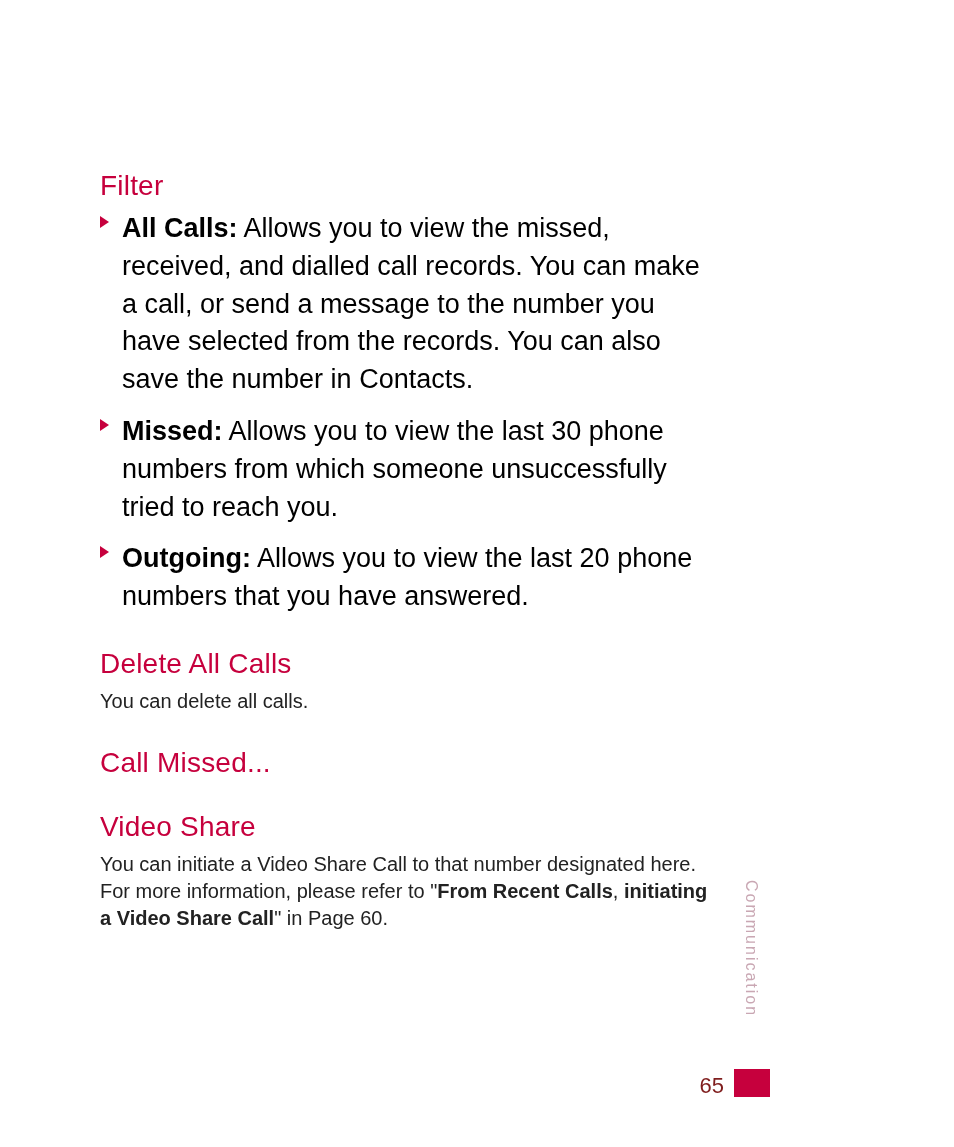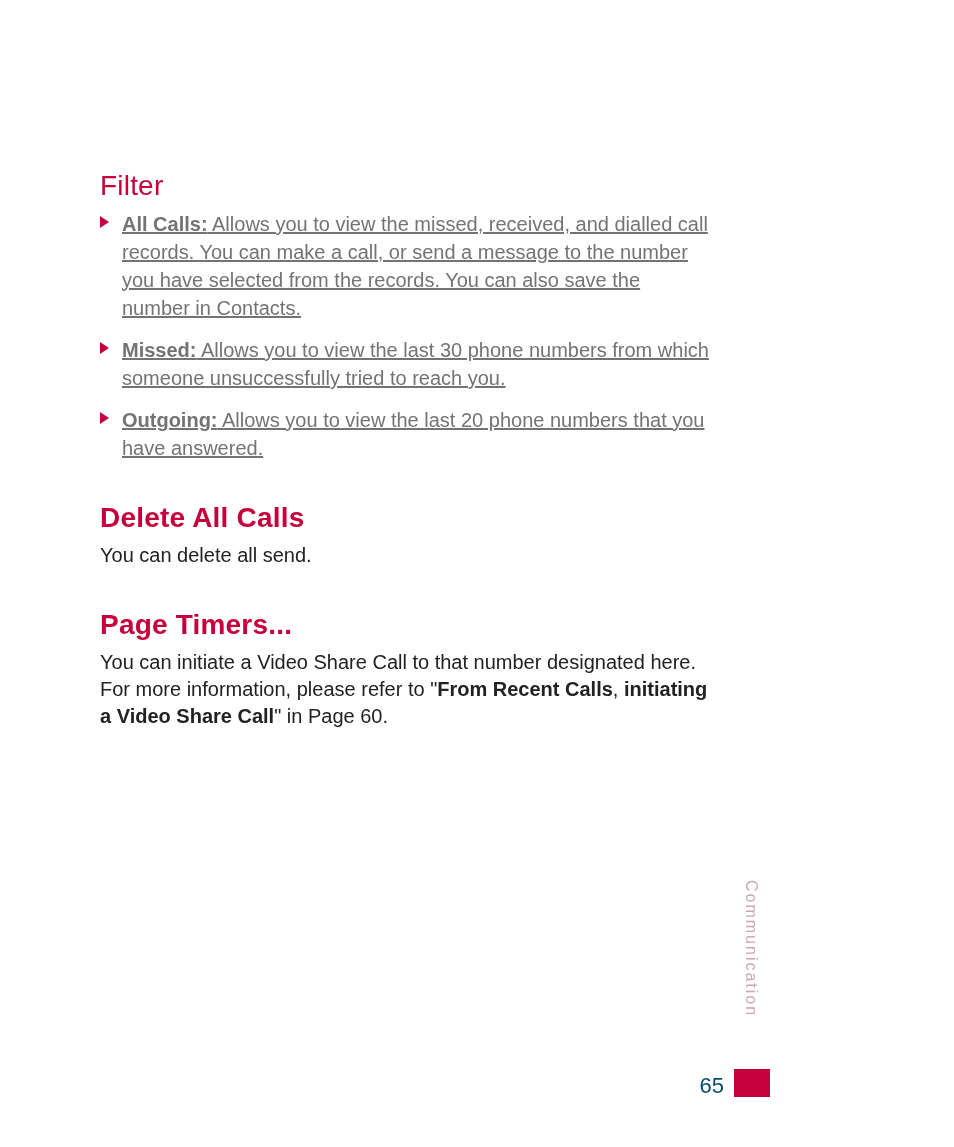--- a/index.html
+++ b/index.html
@@ -21,46 +21,44 @@
   h2.section {
     font-family: "Helvetica Neue Condensed", "Arial Narrow", Arial, sans-serif;
     font-stretch: condensed;
     font-weight: 400;
     color: #c6003d;
     font-size: 28px;
     letter-spacing: 0.2px;
     margin: 0 0 8px 0;
   }
   h2.section.mt {
-    margin-top: 40px;
-    font-weight: bold;
+    margin-top: 32px;
   }
   p.body {
     font-family: "Helvetica Neue Condensed", "Arial Narrow", Arial, sans-serif;
     font-stretch: condensed;
     font-size: 20px;
     line-height: 1.35;
     color: #222;
     margin: 0 0 6px 0;
   }
   ul.bullets {
     list-style: none;
     padding: 0;
     margin: 0;
   }
   ul.bullets li {
     position: relative;
     padding-left: 22px;
     font-family: "Helvetica Neue Condensed", "Arial Narrow", Arial, sans-serif;
     font-stretch: condensed;
-    font-size: 20px;
+    font-size: 27px;
     line-height: 1.4;
-    color: #737373;
+    color: #000000;
     margin-bottom: 14px;
-    text-decoration: underline;
   }
   ul.bullets li .arrow {
     position: absolute;
     left: 0;
     top: 6px;
     width: 0;
     height: 0;
     border-top: 6px solid transparent;
     border-bottom: 6px solid transparent;
     border-left: 9px solid #c6003d;
@@ -88,21 +86,21 @@
     height: 28px;
     background: #c6003d;
   }
   .page-number {
     position: absolute;
     right: 78px;
     bottom: 48px;
     font-family: "Helvetica Neue Condensed", "Arial Narrow", Arial, sans-serif;
     font-stretch: condensed;
     font-size: 22px;
-    color: #0c4a6e;
+    color: #7f1d1d;
   }
 </style>
 </head>
 <body>
 
 <div class="page">
 
   <h2 class="section">Filter</h2>
   <ul class="bullets">
     <li>
@@ -113,24 +111,25 @@
       <span class="arrow"></span>
       <span class="bold">Missed:</span><span> Allows you to view the last 30 phone numbers from which someone unsuccessfully tried to reach you.</span>
     </li>
     <li>
       <span class="arrow"></span>
       <span class="bold">Outgoing:</span><span> Allows you to view the last 20 phone numbers that you have answered.</span>
     </li>
   </ul>
 
   <h2 class="section mt">Delete All Calls</h2>
-  <p class="body">You can delete all send.</p>
+  <p class="body">You can delete all calls.</p>
 
-  <h2 class="section mt">Page Timers...</h2>
+  <h2 class="section mt">Call Missed...</h2>
 
+  <h2 class="section mt">Video Share</h2>
   <p class="body">
     <span>You can initiate a Video Share Call to that number designated here. For more information, please refer to "</span><span class="bold">From Recent Calls</span><span>, </span><span class="bold">initiating a Video Share Call</span><span>" in Page 60.</span>
   </p>
 
   <div class="side-label">Communication</div>
   <div class="side-bar"></div>
   <div class="page-number">65</div>
 </div>
 
 </body></html>

